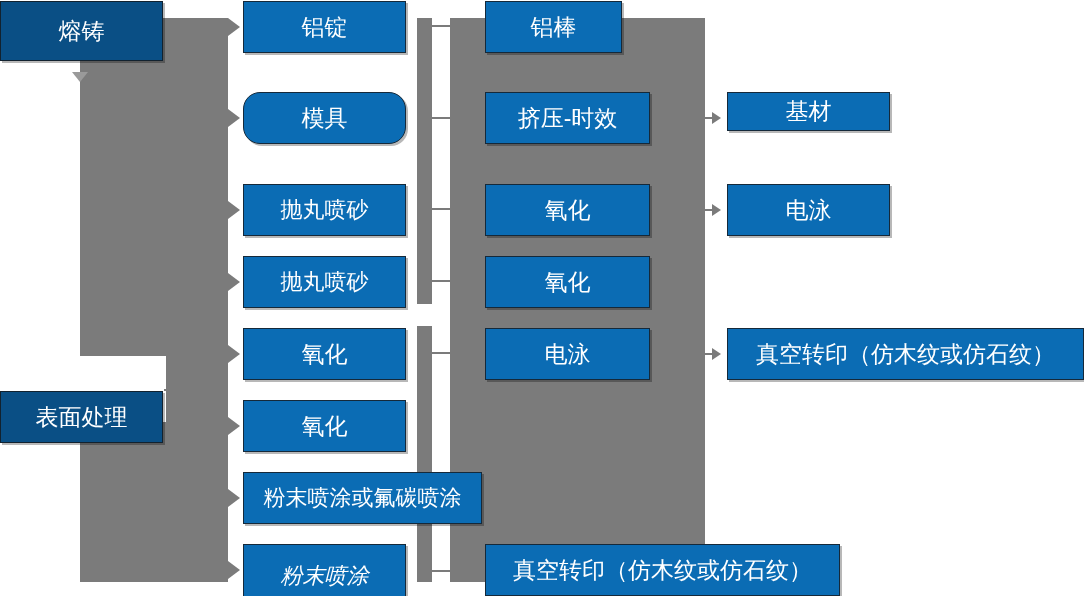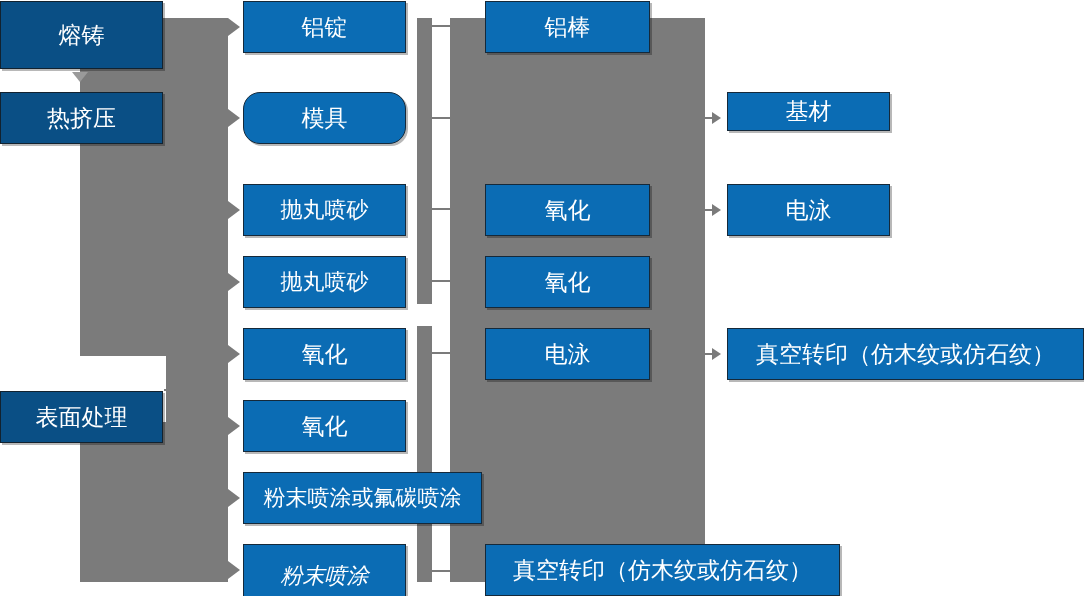--- a/index.html
+++ b/index.html
@@ -129,27 +129,24 @@
 
   <div class="arrow-sm-tail" style="left:705px;top:117px;width:9px;"></div>
   <div class="arrow-sm" style="left:712px;top:112px;"></div>
 
   <div class="arrow-sm-tail" style="left:705px;top:209px;width:9px;"></div>
   <div class="arrow-sm" style="left:712px;top:204px;"></div>
 
   <div class="arrow-sm-tail" style="left:705px;top:353px;width:9px;"></div>
   <div class="arrow-sm" style="left:712px;top:348px;"></div>
 
-  <div class="box dark b-fs23" style="left:0px;top:1px;width:163px;height:68px;">
+  <div class="box dark b-fs23" style="left:0px;top:1px;width:163px;height:60px;">
     <span>熔铸</span>
   </div>
 
-  <div class="box dark b-fs23" style="left:0px;top:92px;width:163px;height:52px;">
-    <span>热挤压</span>
-  </div>
 
   <div class="box dark b-fs23" style="left:0px;top:363px;width:163px;height:52px;margin-top:28px;">
     <span>表面处理</span>
   </div>
 
   <div class="box bright b-fs23" style="left:243px;top:1px;width:163px;height:52px;">
     <span>铝锭</span>
   </div>
 
   <div class="box bright b-fs23" style="left:243px;top:92px;width:163px;height:52px;border-radius:17px;">
@@ -173,24 +170,27 @@
   </div>
 
   <div class="box bright b-fs22" style="left:243px;top:472px;width:239px;height:52px;">
     <span>粉末喷涂或氟碳喷涂</span>
   </div>
 
   <div class="box bright b-fs22" style="left:243px;top:544px;width:163px;height:64px;font-style:italic;">
     <span>粉末喷涂</span>
   </div>
 
-  <div class="box bright b-fs23" style="left:485px;top:1px;width:165px;height:52px;">
+  <div class="box bright b-fs23" style="left:485px;top:1px;width:137px;height:52px;">
     <span>铝棒</span>
   </div>
 
+  <div class="box bright b-fs23" style="left:485px;top:92px;width:165px;height:52px;">
+    <span>挤压-时效</span>
+  </div>
 
   <div class="box bright b-fs23" style="left:485px;top:184px;width:165px;height:52px;">
     <span>氧化</span>
   </div>
 
   <div class="box bright b-fs23" style="left:485px;top:256px;width:165px;height:52px;">
     <span>氧化</span>
   </div>
 
   <div class="box bright b-fs23" style="left:485px;top:328px;width:165px;height:52px;">

